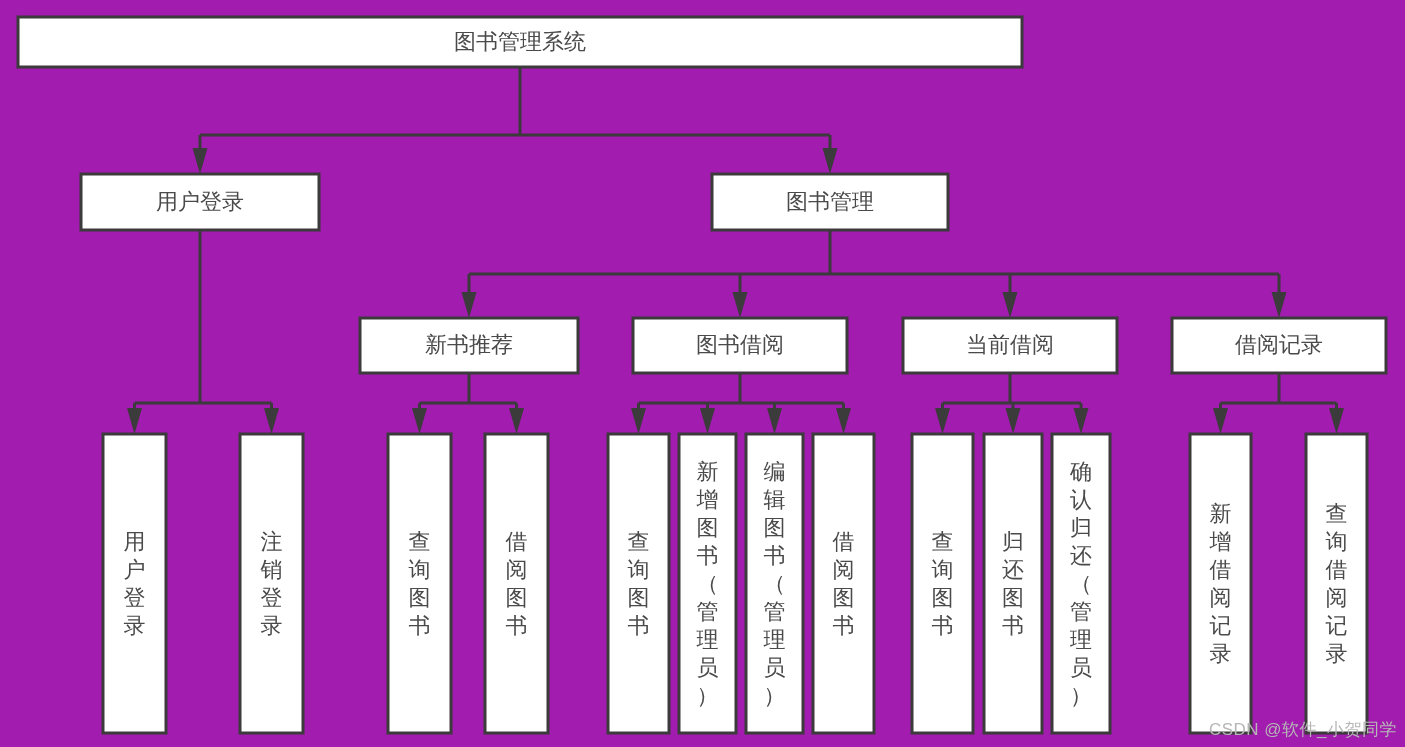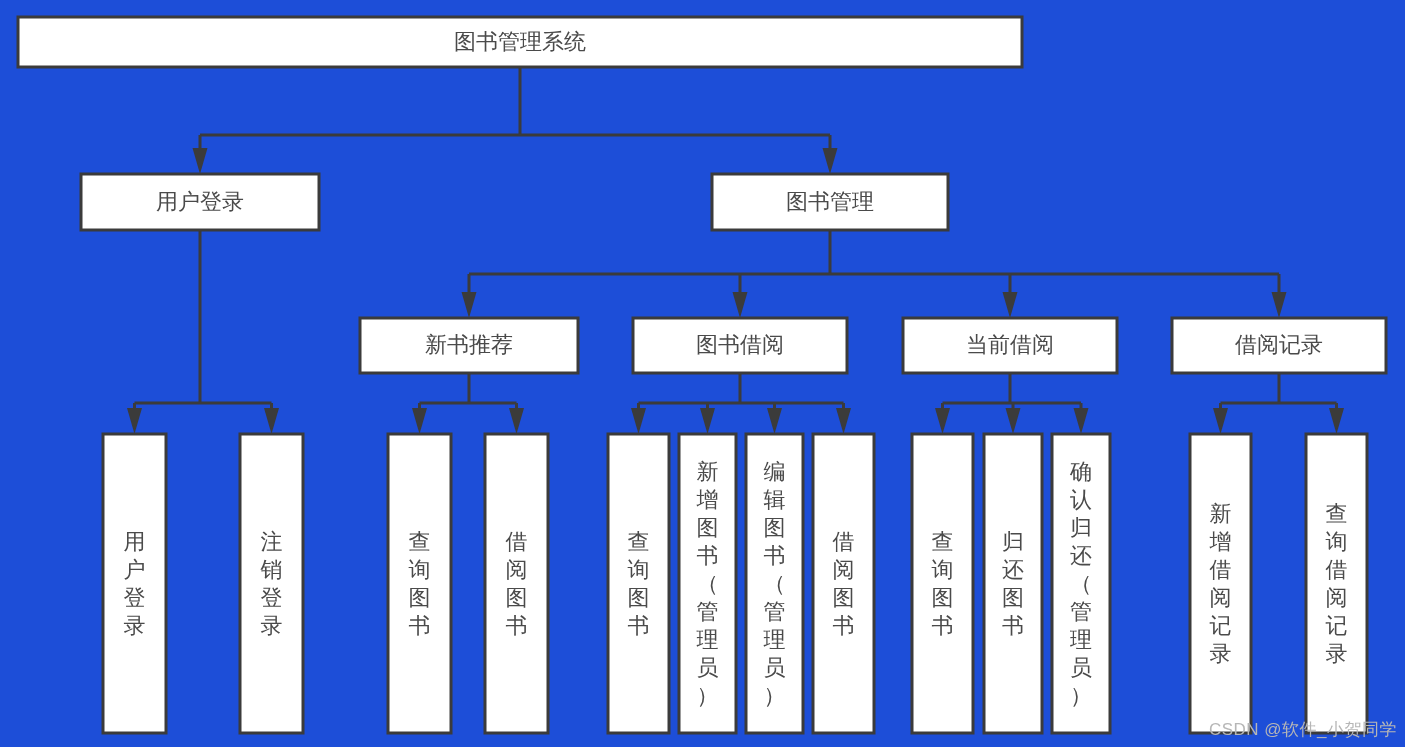--- a/index.html
+++ b/index.html
@@ -8,21 +8,21 @@
     padding: 0;
     background: #ffffff;
   }
   body {
     font-family: "Liberation Sans", "DejaVu Sans", sans-serif;
   }
   #diagram-root {
     position: relative;
     width: 1405px;
     height: 747px;
-    background: #1d4ed8;
+    background: #a21caf;
     overflow: hidden;
   }
   svg.flow {
     position: absolute;
     left: 0;
     top: 0;
     width: 1405px;
     height: 747px;
     display: block;
   }

